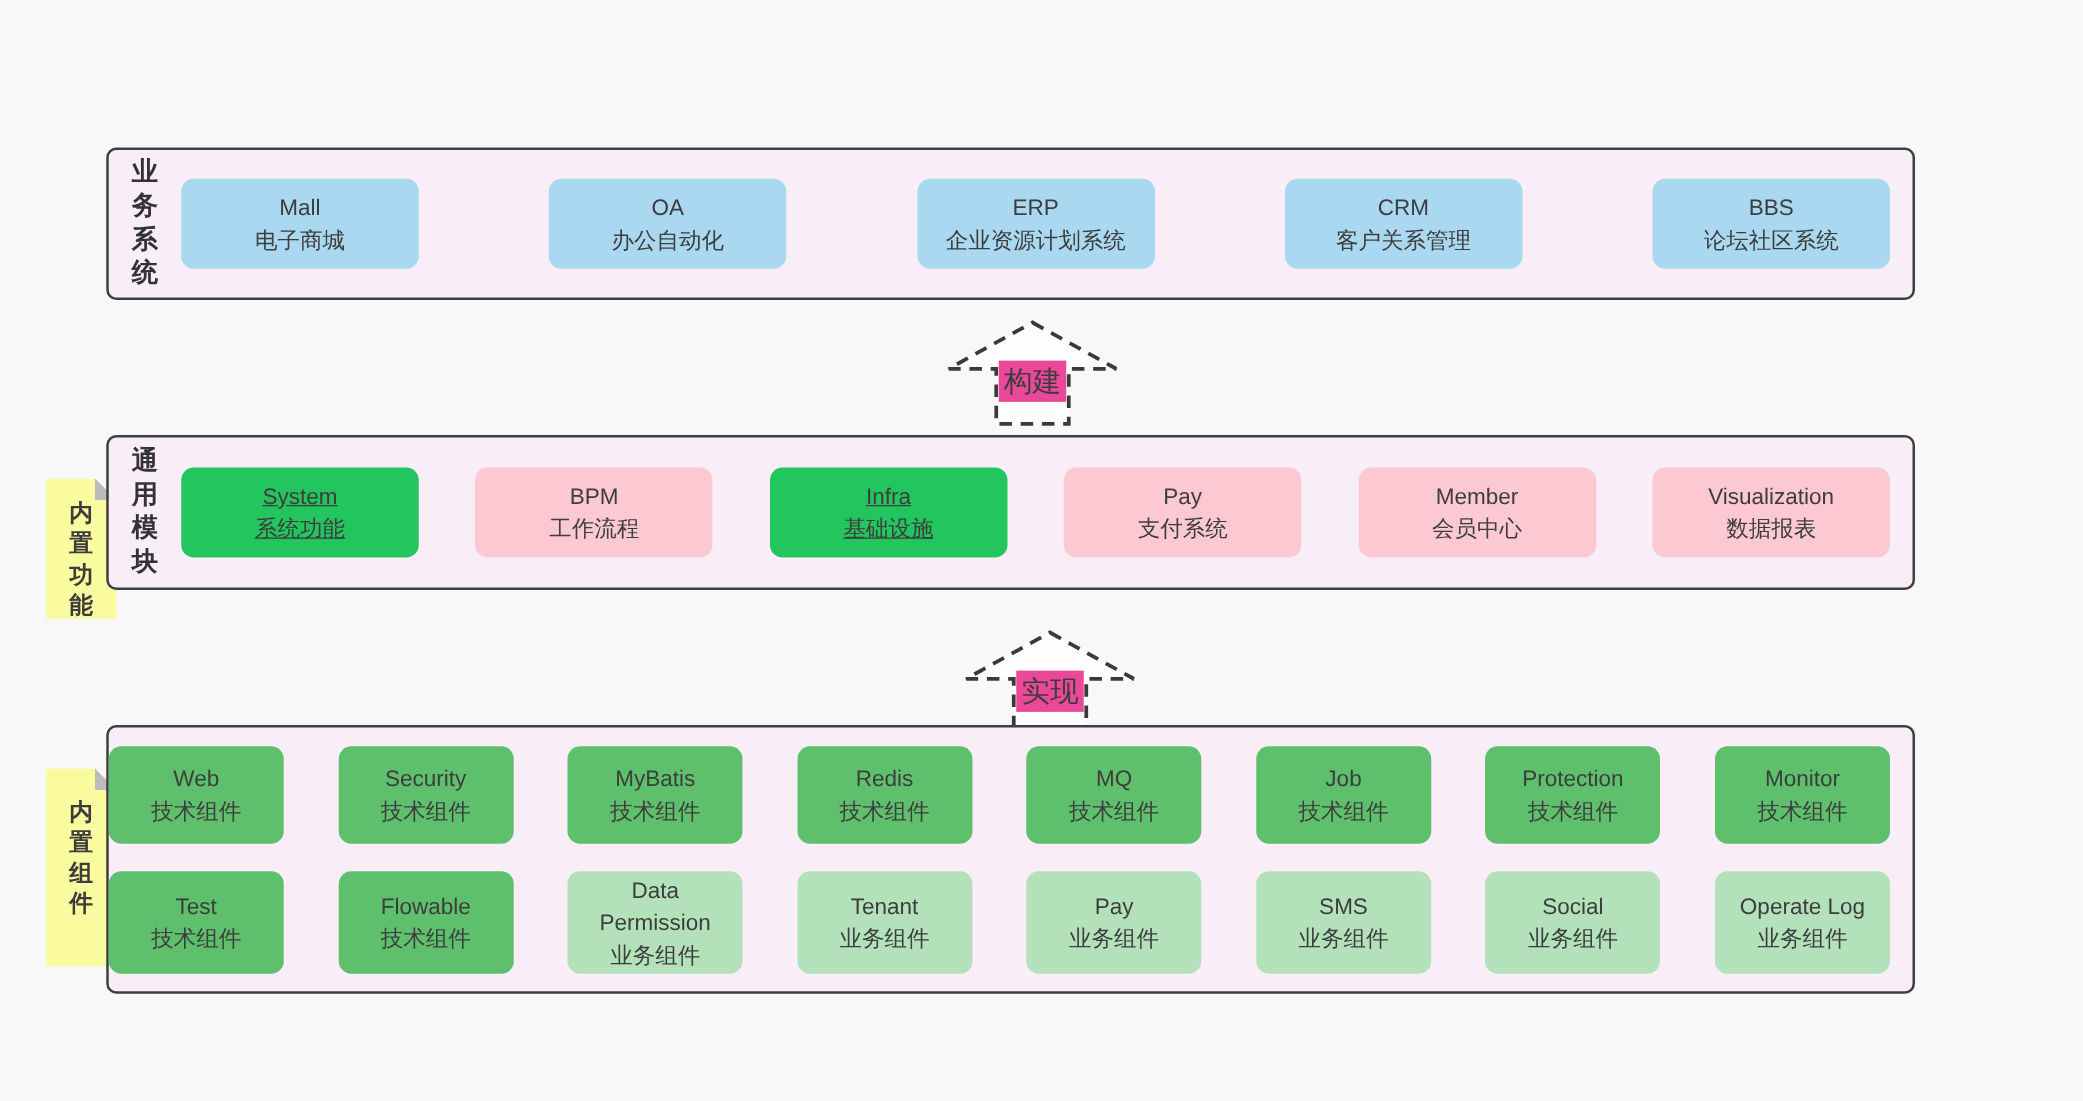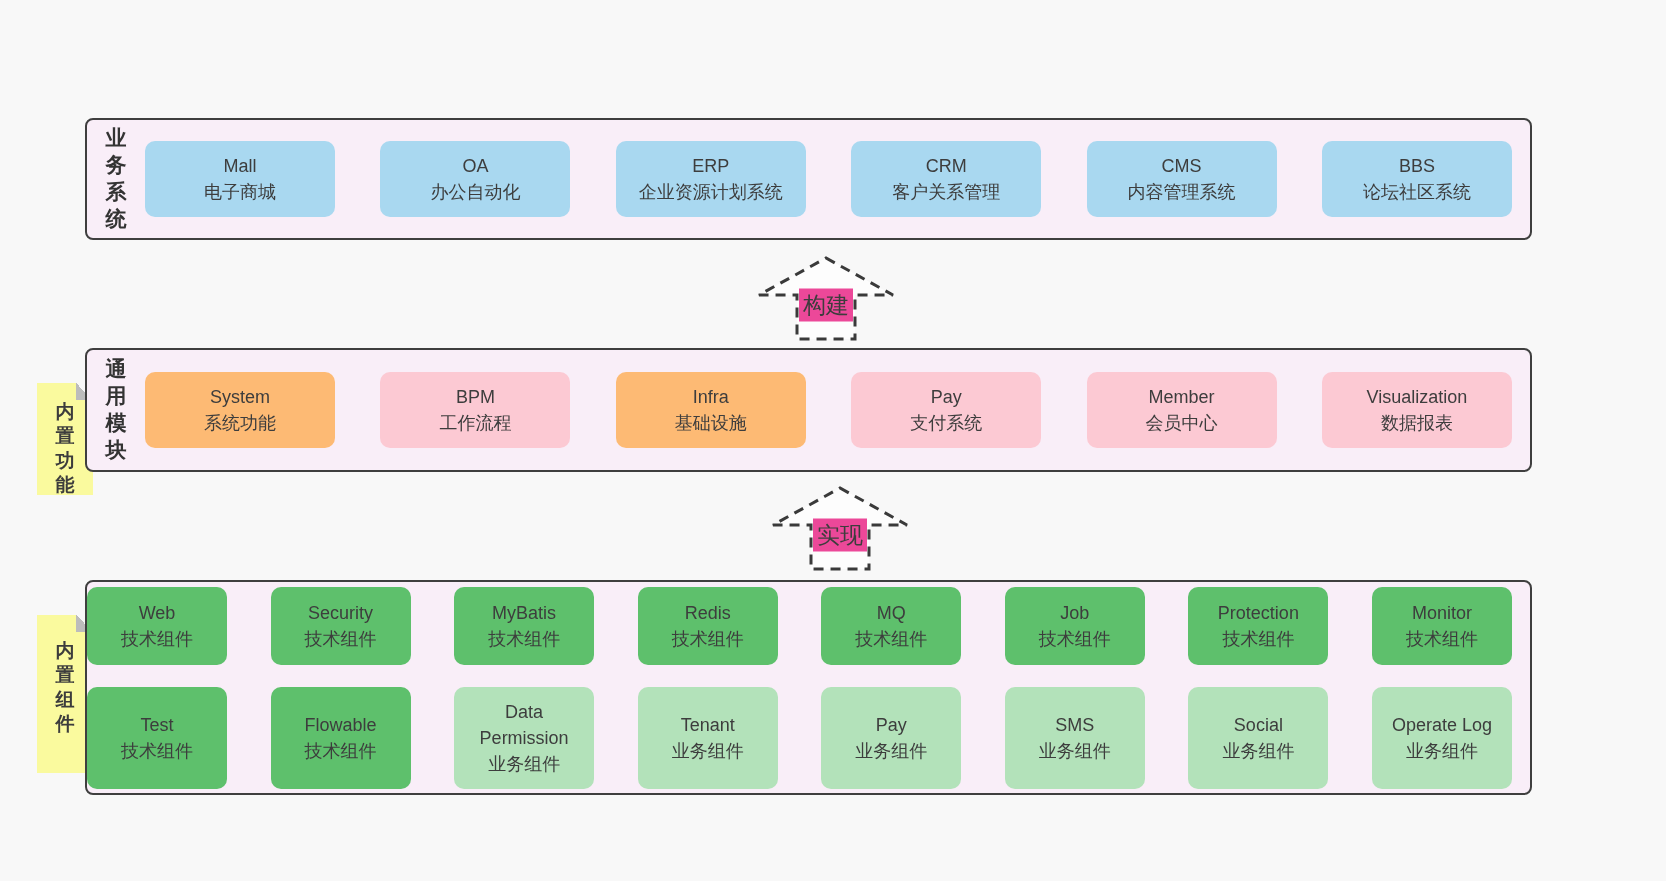--- a/index.html
+++ b/index.html
@@ -47,34 +47,34 @@
   }
   .band-boxes{
     flex:1;display:flex;flex-direction:column;justify-content:center;
     gap:22px;padding-right:18px;
   }
   .box-row{display:flex;justify-content:space-between;}
   .box{
     box-sizing:border-box;border-radius:10px;
     display:flex;flex-direction:column;align-items:center;justify-content:center;
     text-align:center;font-size:18px;line-height:26px;color:#3d3d3d;
-    padding:12px 4px;
+    padding:2px 4px;
   }
   .cols-6 .box{width:190px;min-height:72px;}
   .cols-8 .box{width:140px;min-height:78px;}
   .blue{background:#a9d8f0;}
-  .red{background:#fdba74;}
+  .red{background:#22c55e;text-decoration:underline;}
   .pink{background:#fcc9d3;}
   .green{background:#5ec06c;}
   .light-green{background:#b3e2ba;}
 
   
   .arrow{position:absolute;width:140px;height:88px;z-index:2;}
   #arrow-build{left:756px;top:255px;}
-  #arrow-implement{left:770px;top:485px;}
+  #arrow-implement{left:770px;top:503px;}
   .arrow svg{position:absolute;inset:0;}
   .arrow-label{
     position:absolute;left:50%;top:50px;transform:translate(-50%,-50%);
     background:#ec4899;padding:1px 4px;font-size:23px;color:#3d3d3d;
     white-space:nowrap;
   }
 </style>
 </head>
 <body>
 
@@ -105,24 +105,20 @@
           </div>
           <div class="box blue">
             <div>ERP</div>
             <div>企业资源计划系统</div>
           </div>
           <div class="box blue">
             <div>CRM</div>
             <div>客户关系管理</div>
           </div>
           <div class="box blue">
-            <div>CMS</div>
-            <div>内容管理系统</div>
-          </div>
-          <div class="box blue">
             <div>BBS</div>
             <div>论坛社区系统</div>
           </div>
         </div>
       </div>
   </div>
 
   <div class="arrow" id="arrow-build">
     <svg viewBox="0 0 140 88">
       <polygon points="70,3 137,40 99,40 99,84 41,84 41,40 3,40" fill="#fdfdfd" stroke="#3a3a3a" stroke-width="3" stroke-dasharray="10 7"></polygon>

